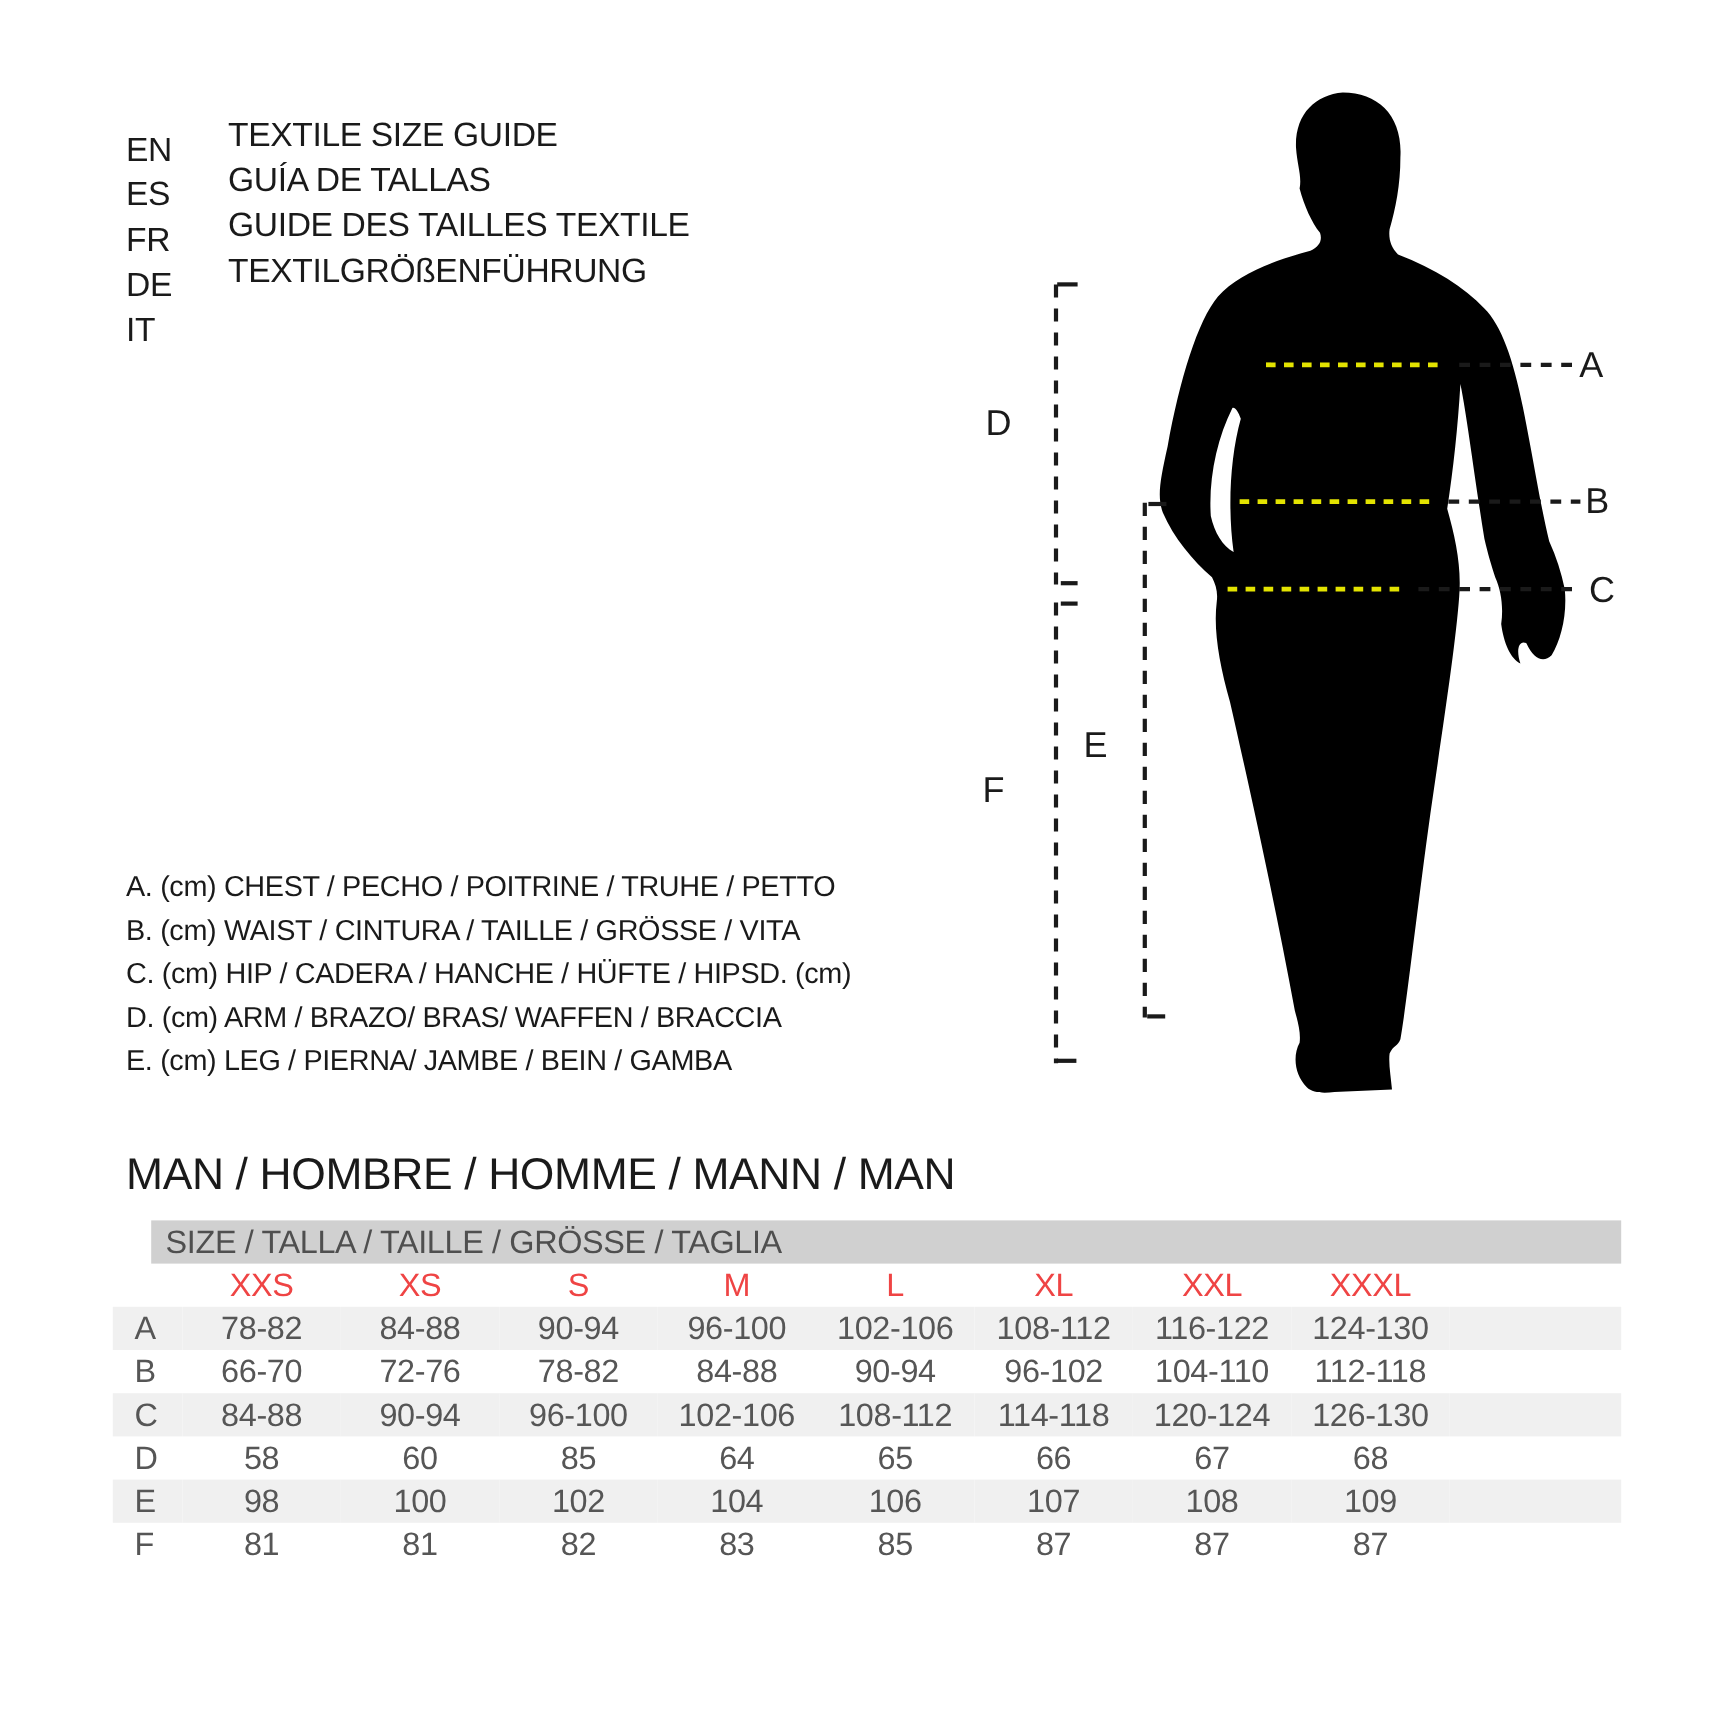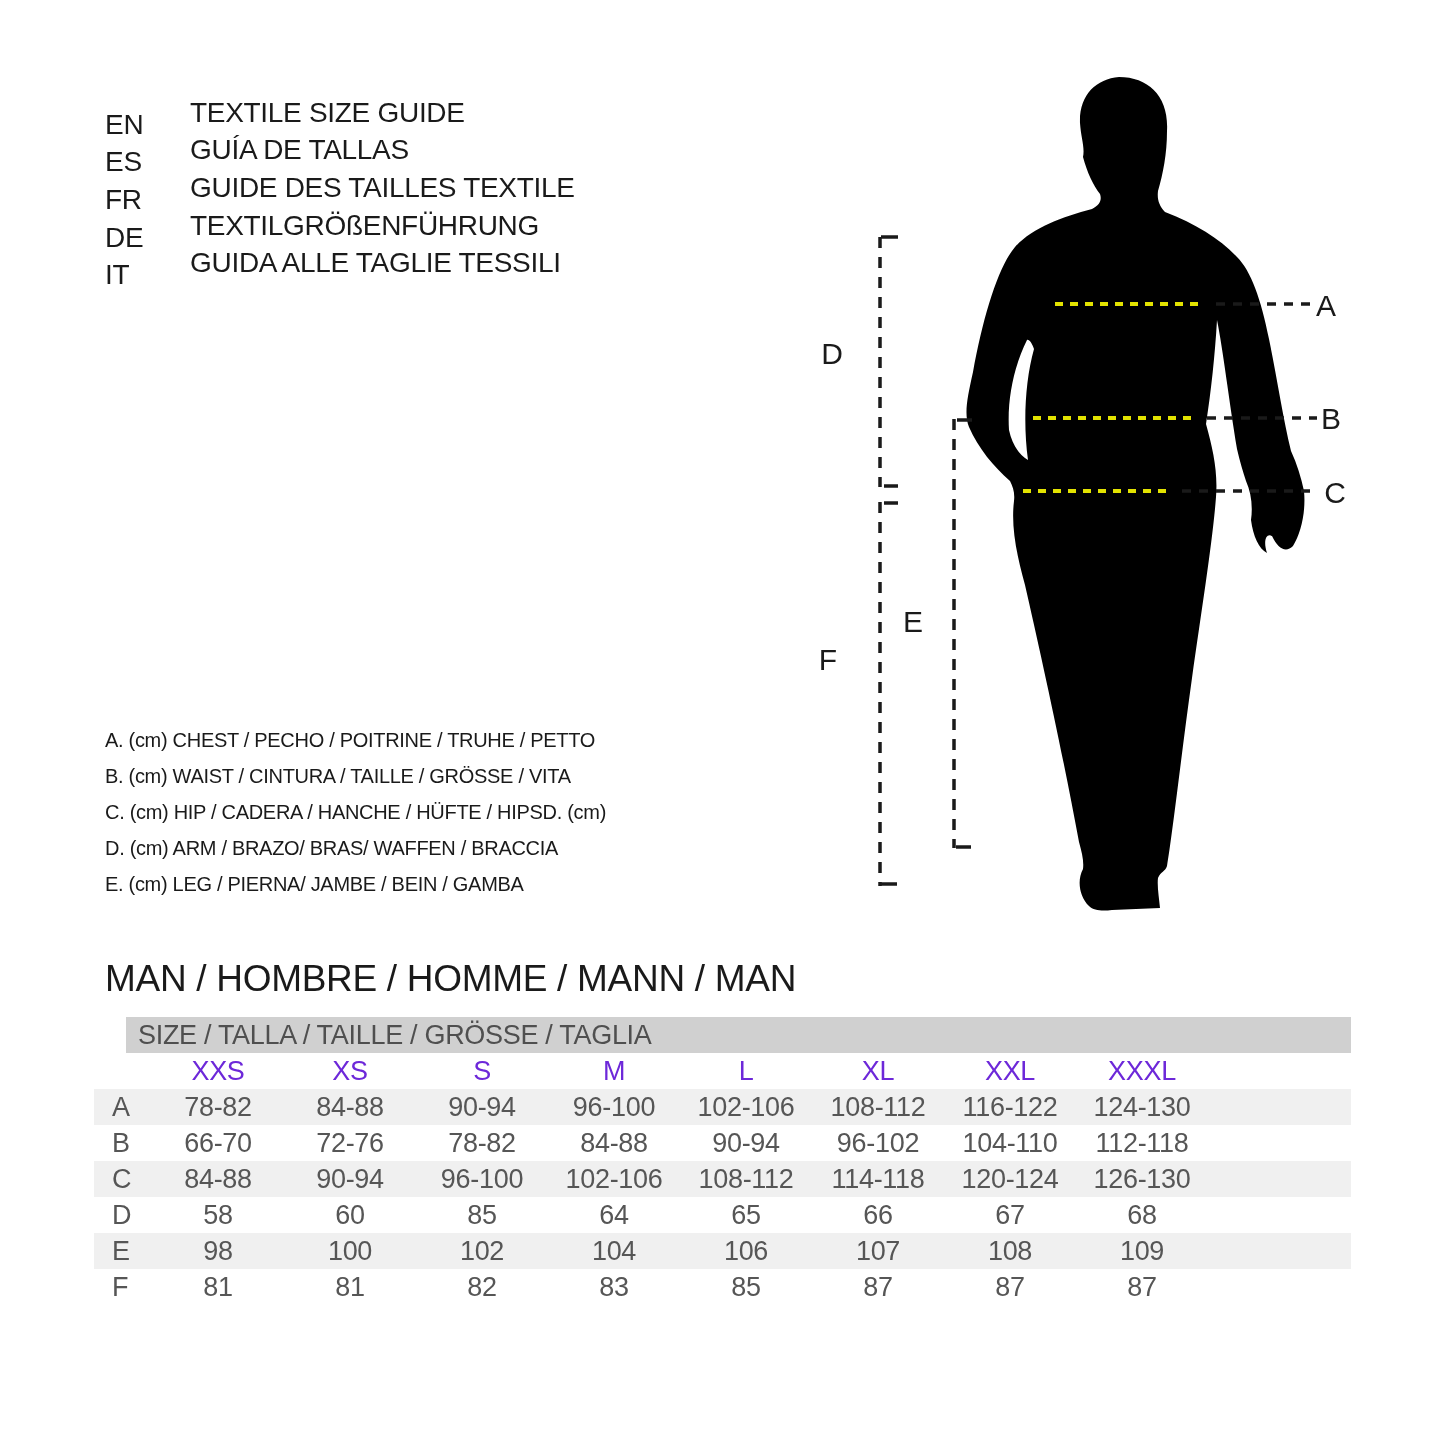--- a/index.html
+++ b/index.html
@@ -6,40 +6,40 @@
   .page{
     position:relative;width:1445px;height:1445px;background:#fff;overflow:hidden;
     font-family:"Liberation Sans",sans-serif;color:#1a1a1a;
   }
   
   .lang-list{position:absolute;left:105px;top:94px;}
   .lang-row{display:flex;height:37.6px;align-items:center;font-size:28px;font-weight:500;letter-spacing:-0.3px;}
   .lang-code{width:85px;flex:0 0 85px;margin-top:24px;}
   
   .legend-list{position:absolute;left:105px;top:722px;}
-  .legend-row{height:36.2px;display:flex;align-items:center;font-size:20px;font-weight:500;letter-spacing:-0.3px;white-space:nowrap;text-align:right;}
+  .legend-row{height:36.2px;display:flex;align-items:center;font-size:24px;font-weight:500;letter-spacing:-0.3px;white-space:nowrap;text-align:right;}
   
   .category-line{position:absolute;left:105px;top:958px;font-size:37px;font-weight:500;letter-spacing:-0.3px;}
   
   .table-wrap{position:absolute;left:94px;top:1017px;width:1257px;}
   .table-title{
     height:36px;background:var(--table-header-bg,#d0d0d0);color:#4f4f4f;
     font-size:27px;font-weight:500;display:flex;align-items:center;padding-left:12px;box-sizing:border-box;
     letter-spacing:-0.3px;
     margin-left:32px;
   }
   table.size-table{border-collapse:collapse;table-layout:fixed;width:1257px;}
   table.size-table tr{height:36px;}
   table.size-table th,table.size-table td{
     padding:0;margin:0;font-weight:500;font-size:27px;color:#565656;text-align:center;
     vertical-align:middle;letter-spacing:-0.3px;
   }
   table.size-table .row-label{text-align:left;padding-left:18px;}
   table.size-table tr.stripe{background:var(--table-stripe-bg,#f0f0f0);}
-  table.size-table tr.sizes-row th{color:#6d28d9;}
+  table.size-table tr.sizes-row th{color:#ef4444;}
   
   .diagram{position:absolute;left:0;top:0;width:1445px;height:1445px;}
   .fig-label{font-size:30px;fill:#1a1a1a;font-weight:500;}
 </style>
 </head>
 <body>
 
 <div class="page">
 
   <div class="lang-list">
@@ -54,21 +54,20 @@
     <div class="lang-row">
       <span class="lang-code">FR</span>
       <span>GUIDE DES TAILLES TEXTILE</span>
     </div>
     <div class="lang-row">
       <span class="lang-code">DE</span>
       <span>TEXTILGRÖßENFÜHRUNG</span>
     </div>
     <div class="lang-row">
       <span class="lang-code">IT</span>
-      <span>GUIDA ALLE TAGLIE TESSILI</span>
     </div>
   </div>
 
   <div class="legend-list">
     <div class="legend-row">A. (cm) CHEST / PECHO / POITRINE / TRUHE / PETTO</div>
     <div class="legend-row">B. (cm) WAIST / CINTURA / TAILLE / GRÖSSE / VITA</div>
     <div class="legend-row">C. (cm) HIP / CADERA / HANCHE / HÜFTE / HIPSD. (cm)</div>
     <div class="legend-row">D. (cm) ARM / BRAZO/ BRAS/ WAFFEN / BRACCIA</div>
     <div class="legend-row">E. (cm) LEG / PIERNA/ JAMBE / BEIN / GAMBA</div>
   </div>

